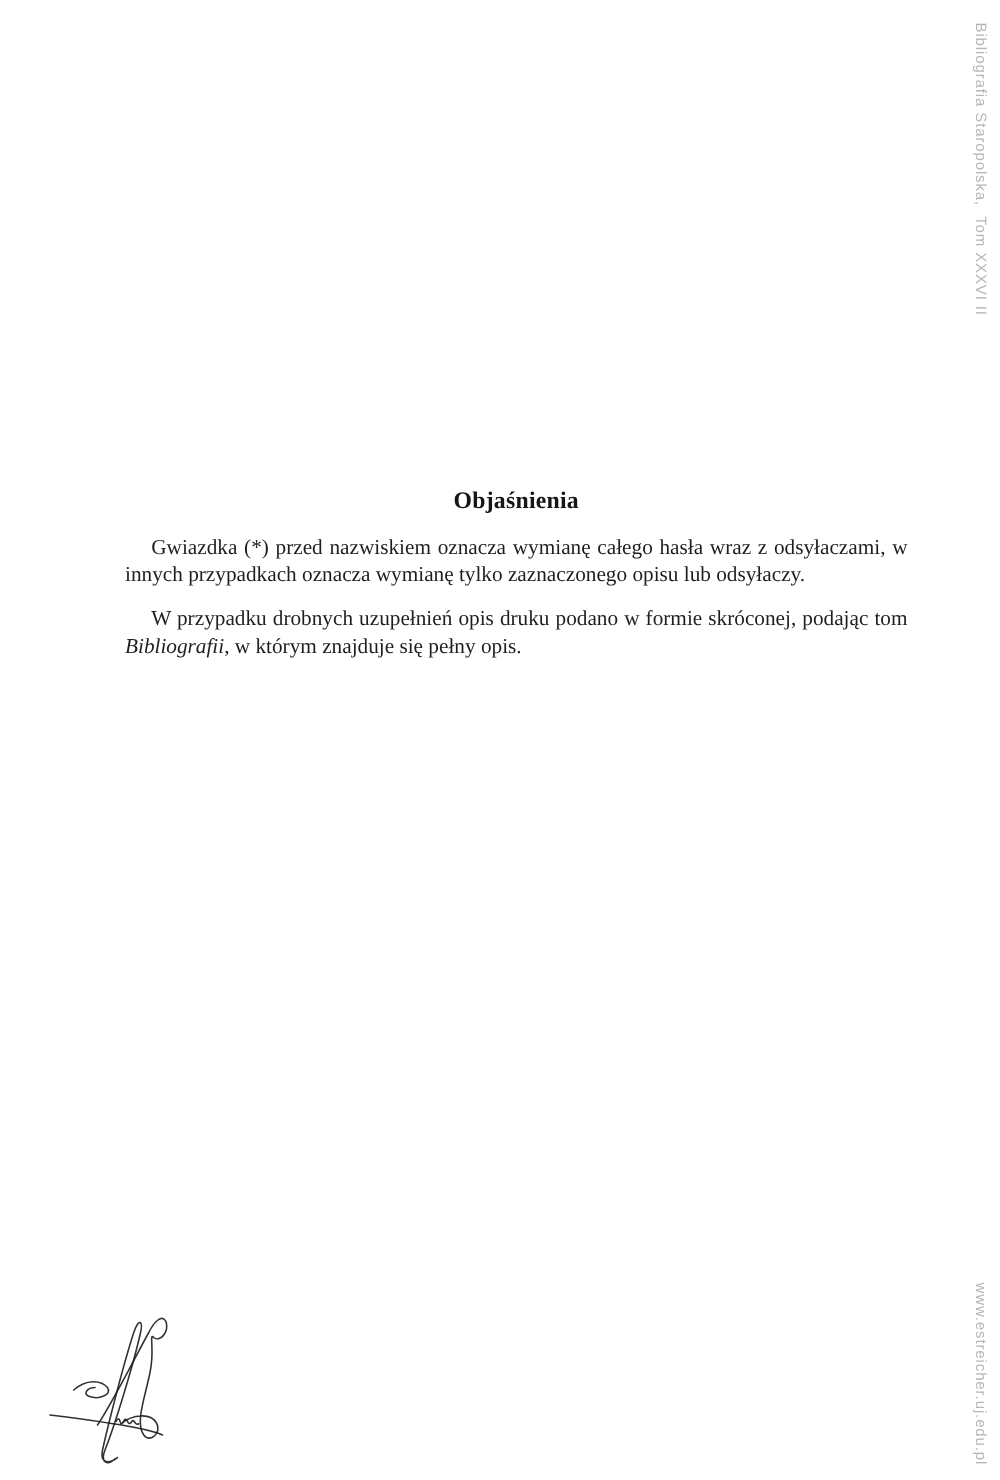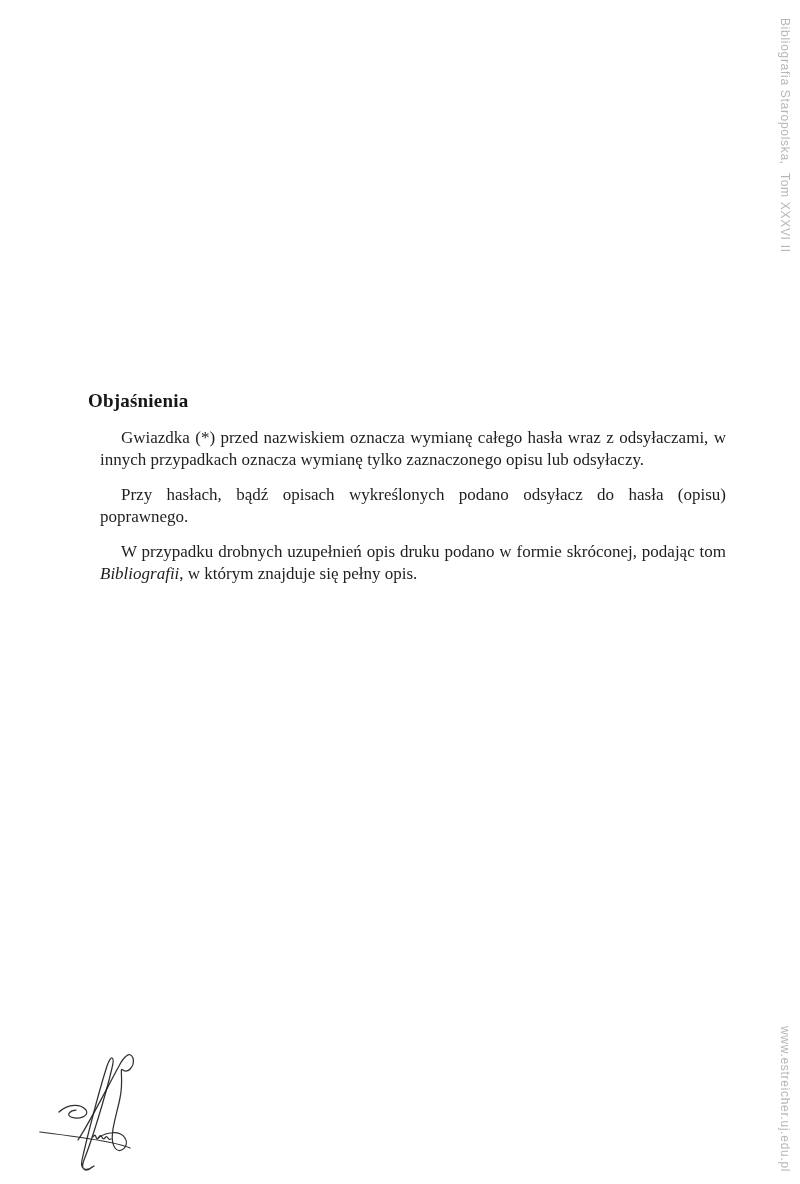--- a/index.html
+++ b/index.html
@@ -31,21 +31,21 @@
 
   
   .text-block{
     position:absolute;
     left:88px; top:390px; width:650px;
     color:#1e1e1e;
   }
   .section-title{
     font-size:19px;
     font-weight:bold;
-    text-align:left;
+    text-align:center;
     margin:0 0 15px 0;
     letter-spacing:0.2px;
     color:#161616;
   }
   .text-block p{
     margin:12px;
     font-size:17px;
     line-height:22.4px;
     text-align:justify;
     text-indent:21px;
@@ -69,21 +69,20 @@
 </head>
 <body>
 
 <div class="page">
 
   <div class="margin-text top-right">Bibliografia Staropolska,&nbsp;&nbsp;Tom XXXVI II</div>
 
   <div class="text-block">
     <h1 class="section-title">Objaśnienia</h1>
     <p>Gwiazdka (*) przed nazwiskiem oznacza wymianę całego hasła wraz z odsyłaczami, w in­nych przypadkach oznacza wymianę tylko zaznaczonego opisu lub odsyłaczy.</p>
-    <p>Przy hasłach, bądź opisach wykreślonych podano odsyłacz do hasła (opisu) poprawnego.</p>
     <p><span>W przypadku drobnych uzupełnień opis druku podano w formie skróconej, podając tom </span><i>Bibliografii</i><span>, w którym znajduje się pełny opis.</span></p>
   </div>
 
   <svg class="signature" viewBox="0 0 112 130" aria-hidden="true">
 
     <path d="M 58 120 C 50 126, 44 124, 46 114 C 50 96, 62 48, 71 20 C 75 8, 79 10, 76 22 C 70 48, 56 94, 48 114 C 44 124, 50 127, 56 121"></path>
 
     <path d="M 42 94 C 54 76, 72 40, 83 20 C 87 12, 94 4, 97 12 C 99 20, 92 28, 87 24 C 83 20, 88 34, 84 52 C 80 72, 72 92, 79 102 C 84 109, 94 100, 89 92 C 84 84, 70 86, 62 92"></path>
 
     <path d="M 23 66 C 33 57, 45 58, 50 64 C 54 70, 43 74, 35 71 C 30 69, 34 64, 40 64"></path>

